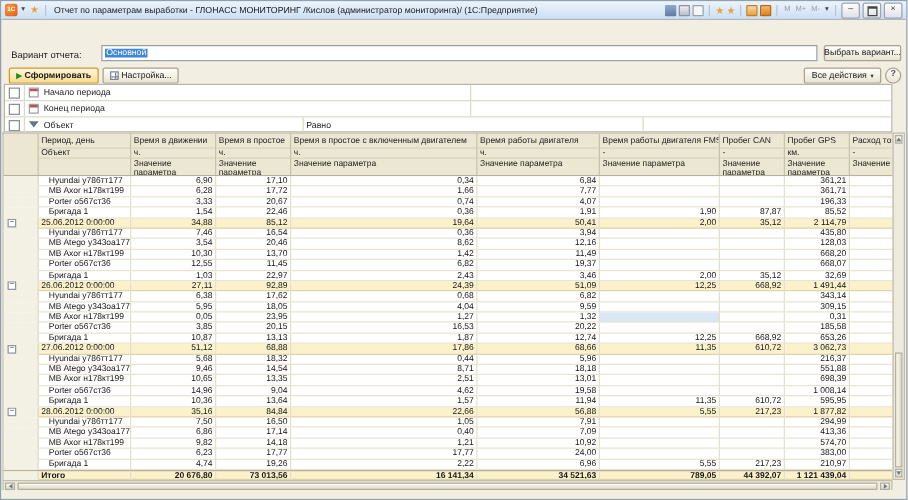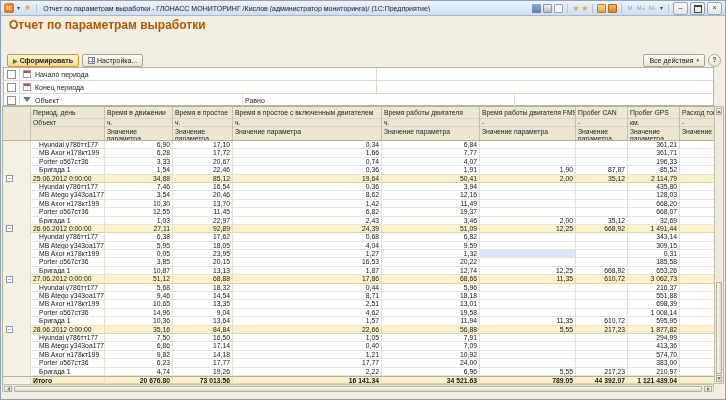--- a/index.html
+++ b/index.html
@@ -148,22 +148,28 @@
       <span class="mem">М+</span>
       <span class="mem">М-</span>
       <span class="tb-btn">▾</span>
       <span class="tb-sep"></span>
       <span class="winbtn">–</span>
       <span class="winbtn"><span class="rest-glyph"></span></span>
       <span class="winbtn">×</span>
     </span>
   </div>
 
-  <div class="page-title">Отчет по параметрам выработки</div>
-
+
+  <div class="variant-row">
+    <span class="variant-label">Вариант отчета:</span>
+    <div class="variant-input">
+      <span class="sel">Основной</span>
+    </div>
+    <button class="btn choose-variant">Выбрать вариант...</button>
+  </div>
 
   <div class="actions-row">
     <button class="btn primary">
       <span class="play">▶</span>
       <span>Сформировать</span>
     </button>
     <button class="btn">
       <span class="gear"></span>
       <span>Настройка...</span>
     </button>

